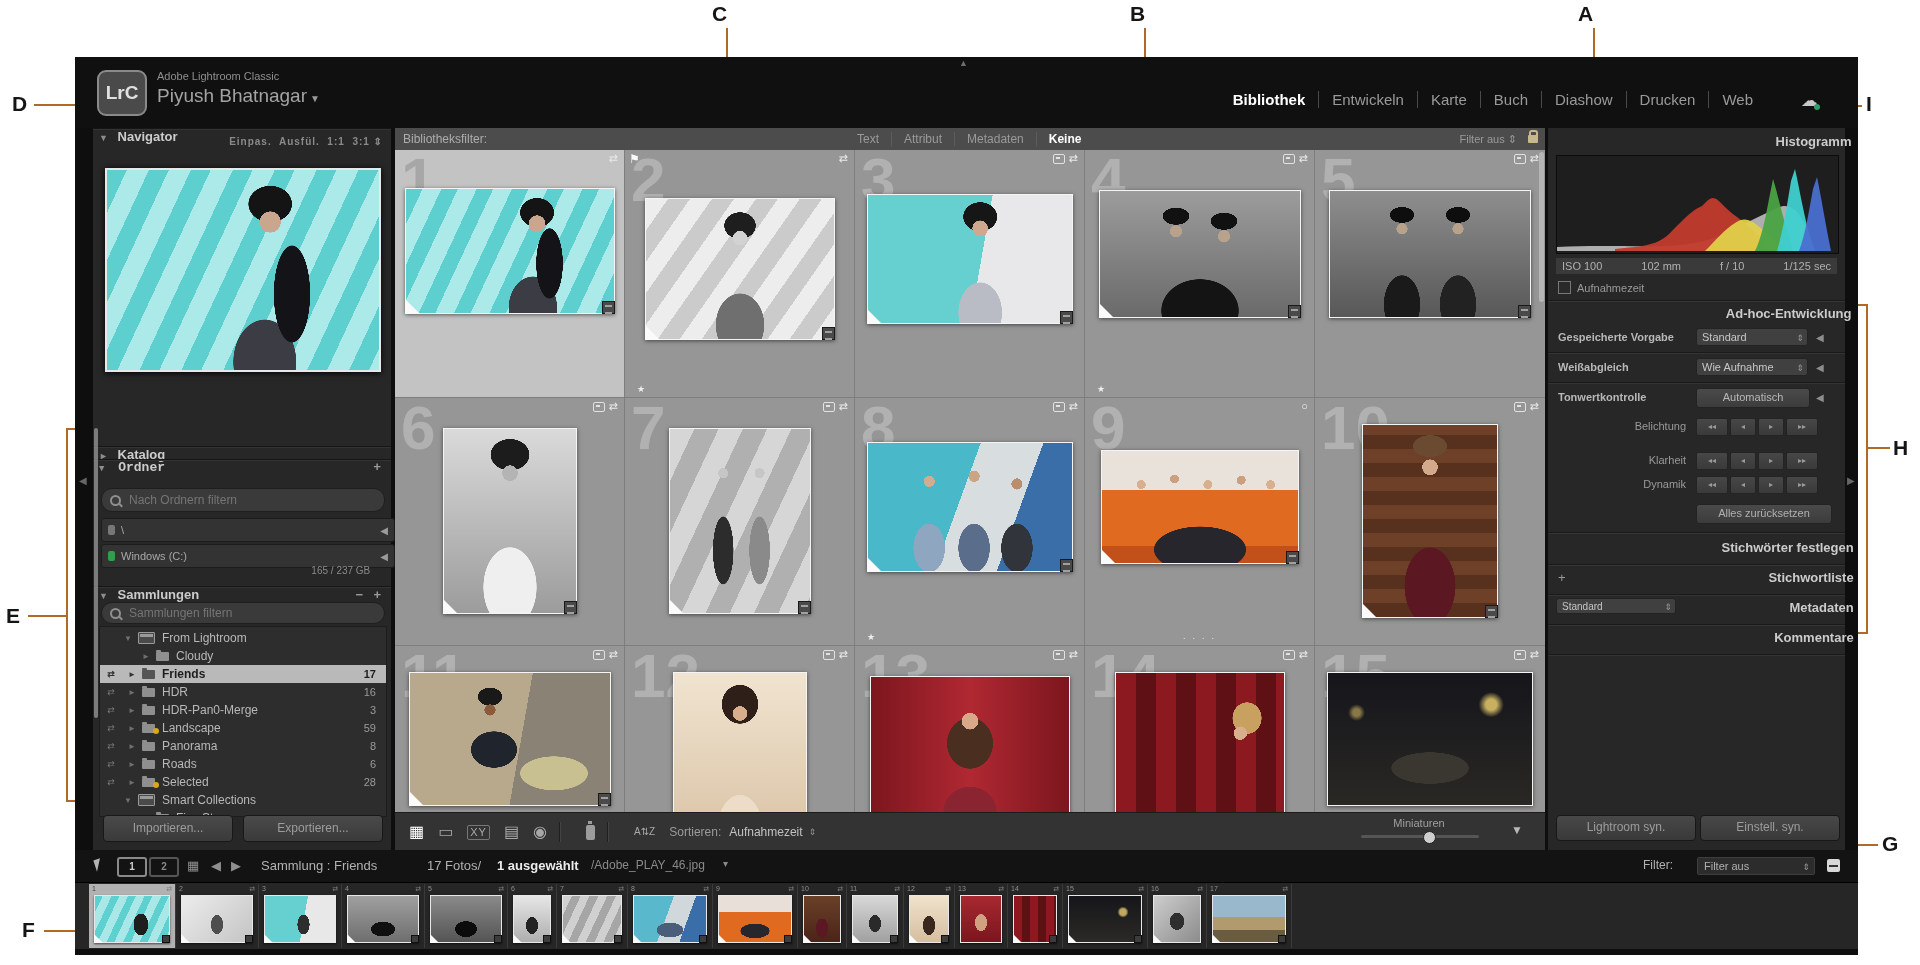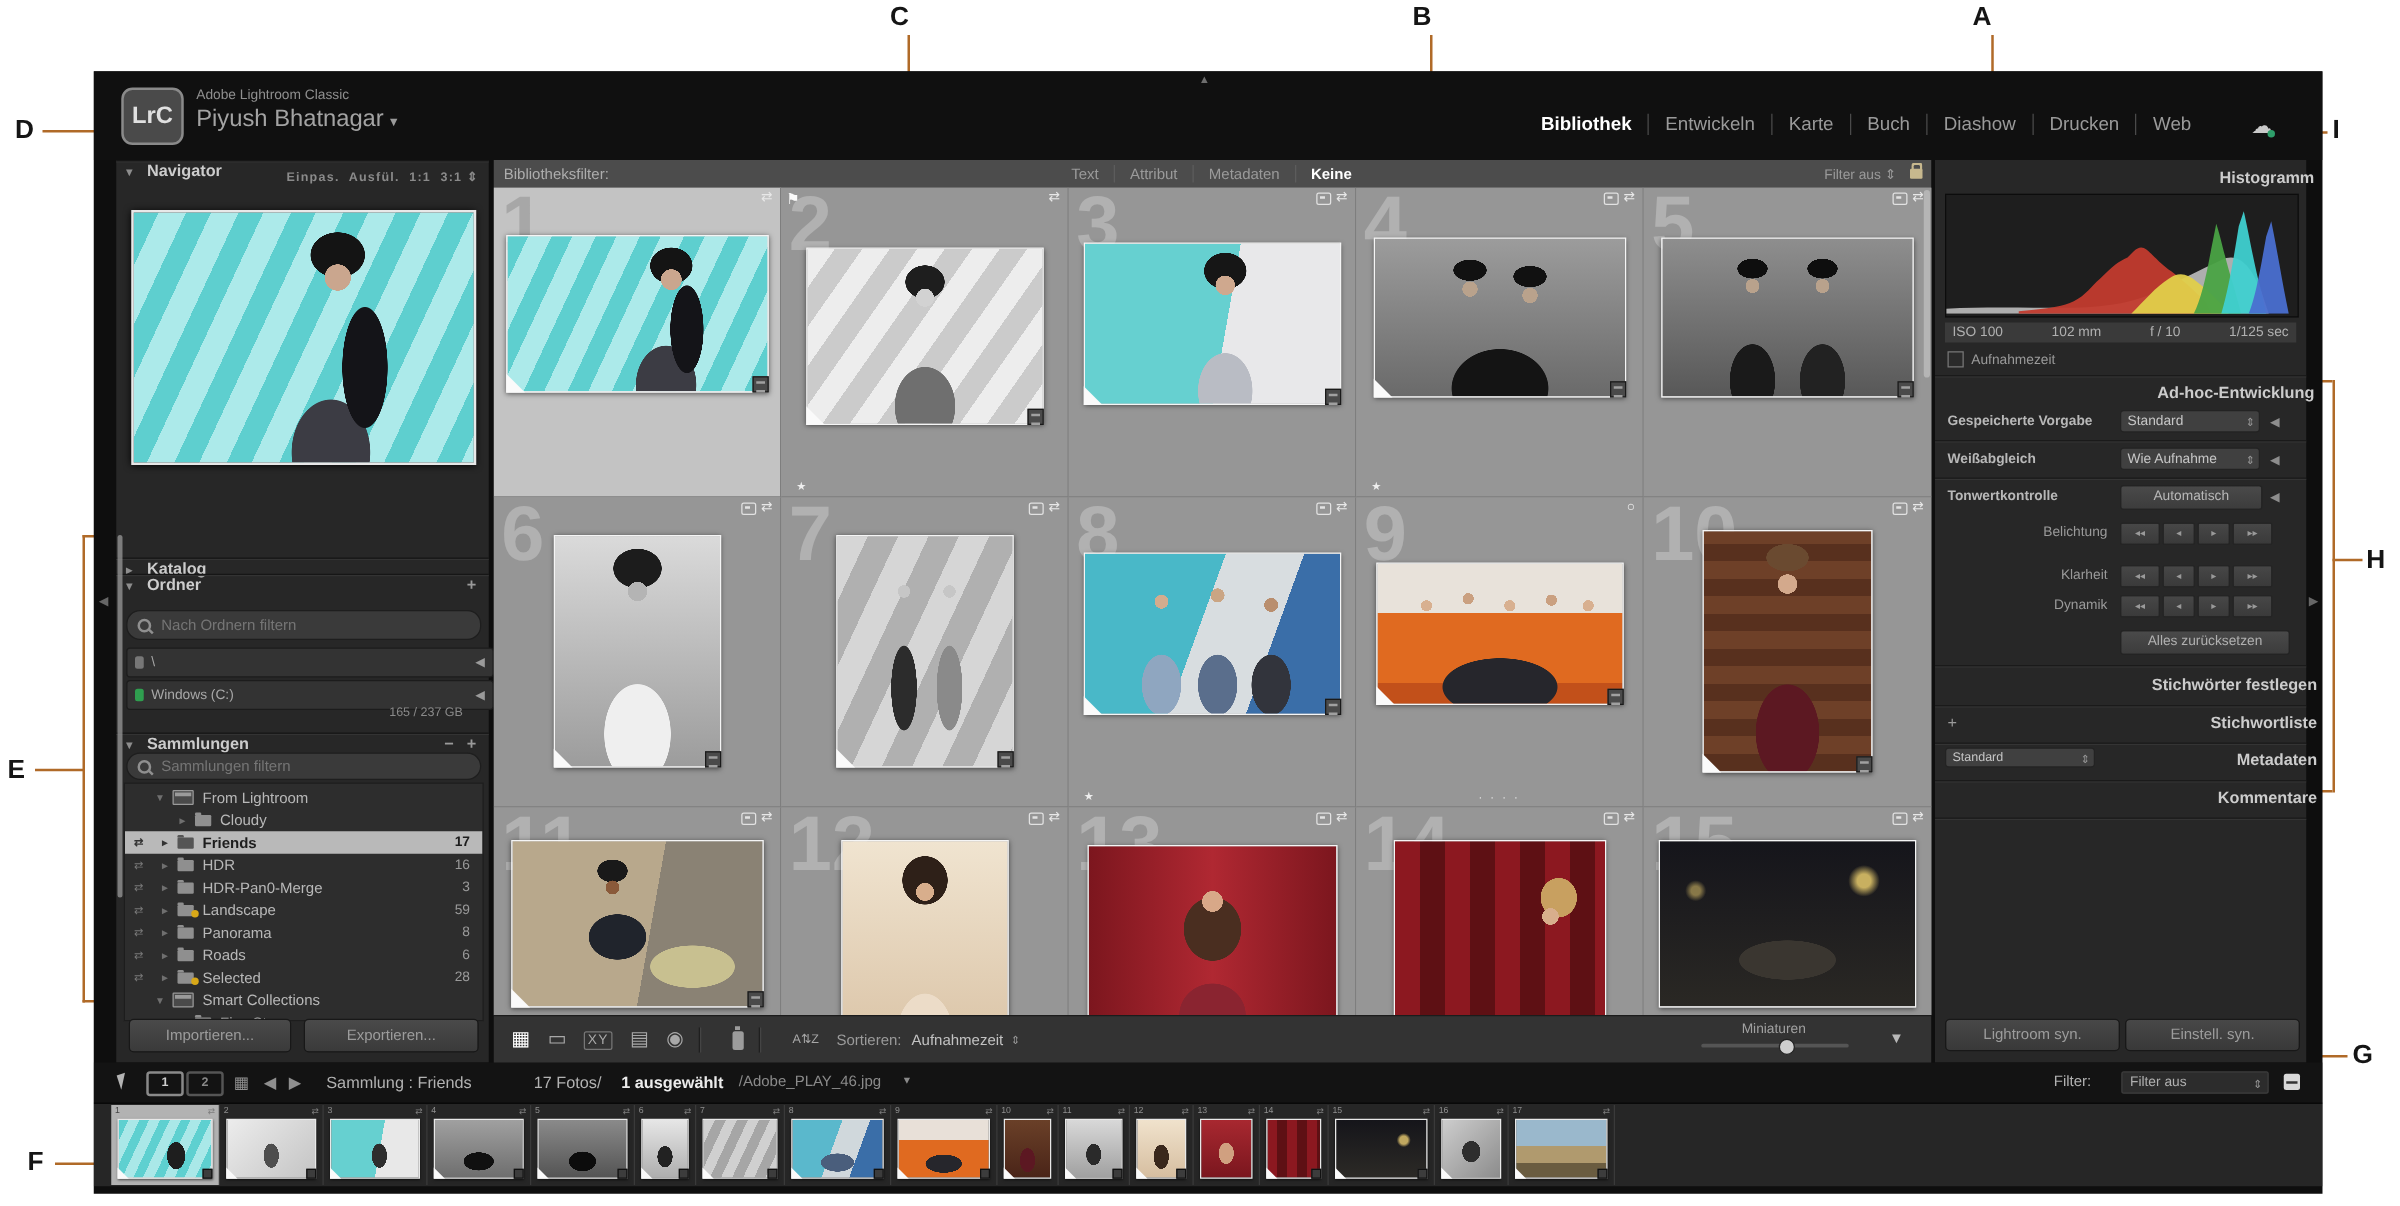--- a/index.html
+++ b/index.html
@@ -253,21 +253,21 @@
         <span>1:1</span>&nbsp;
         <span>3:1</span>
         <span>⇕</span>
       </span>
     </div>
     <div class="navphoto"></div>
     <div class="phead" style="top:296px;margin-top:22px;">
       <span class="tri">►</span>
       <span>Katalog</span>
     </div>
-    <div class="phead" style="top:331px;">
+    <div class="phead" style="top:331px;font-family:Liberation Mono, monospace;">
       <span class="tri">▼</span>
       <span>Ordner</span>
       <span style="position:absolute;right:10px;color:#9a9a9a;">+</span>
     </div>
     <div class="searchbox" style="left:8px;top:360px;width:266px;">
       <span class="mag"></span>
       <input placeholder="Nach Ordnern filtern" style="">
     </div>
     <div class="drive" style="left:8px;top:390px;width:280px;">
       <span class="dot-k"></span>

